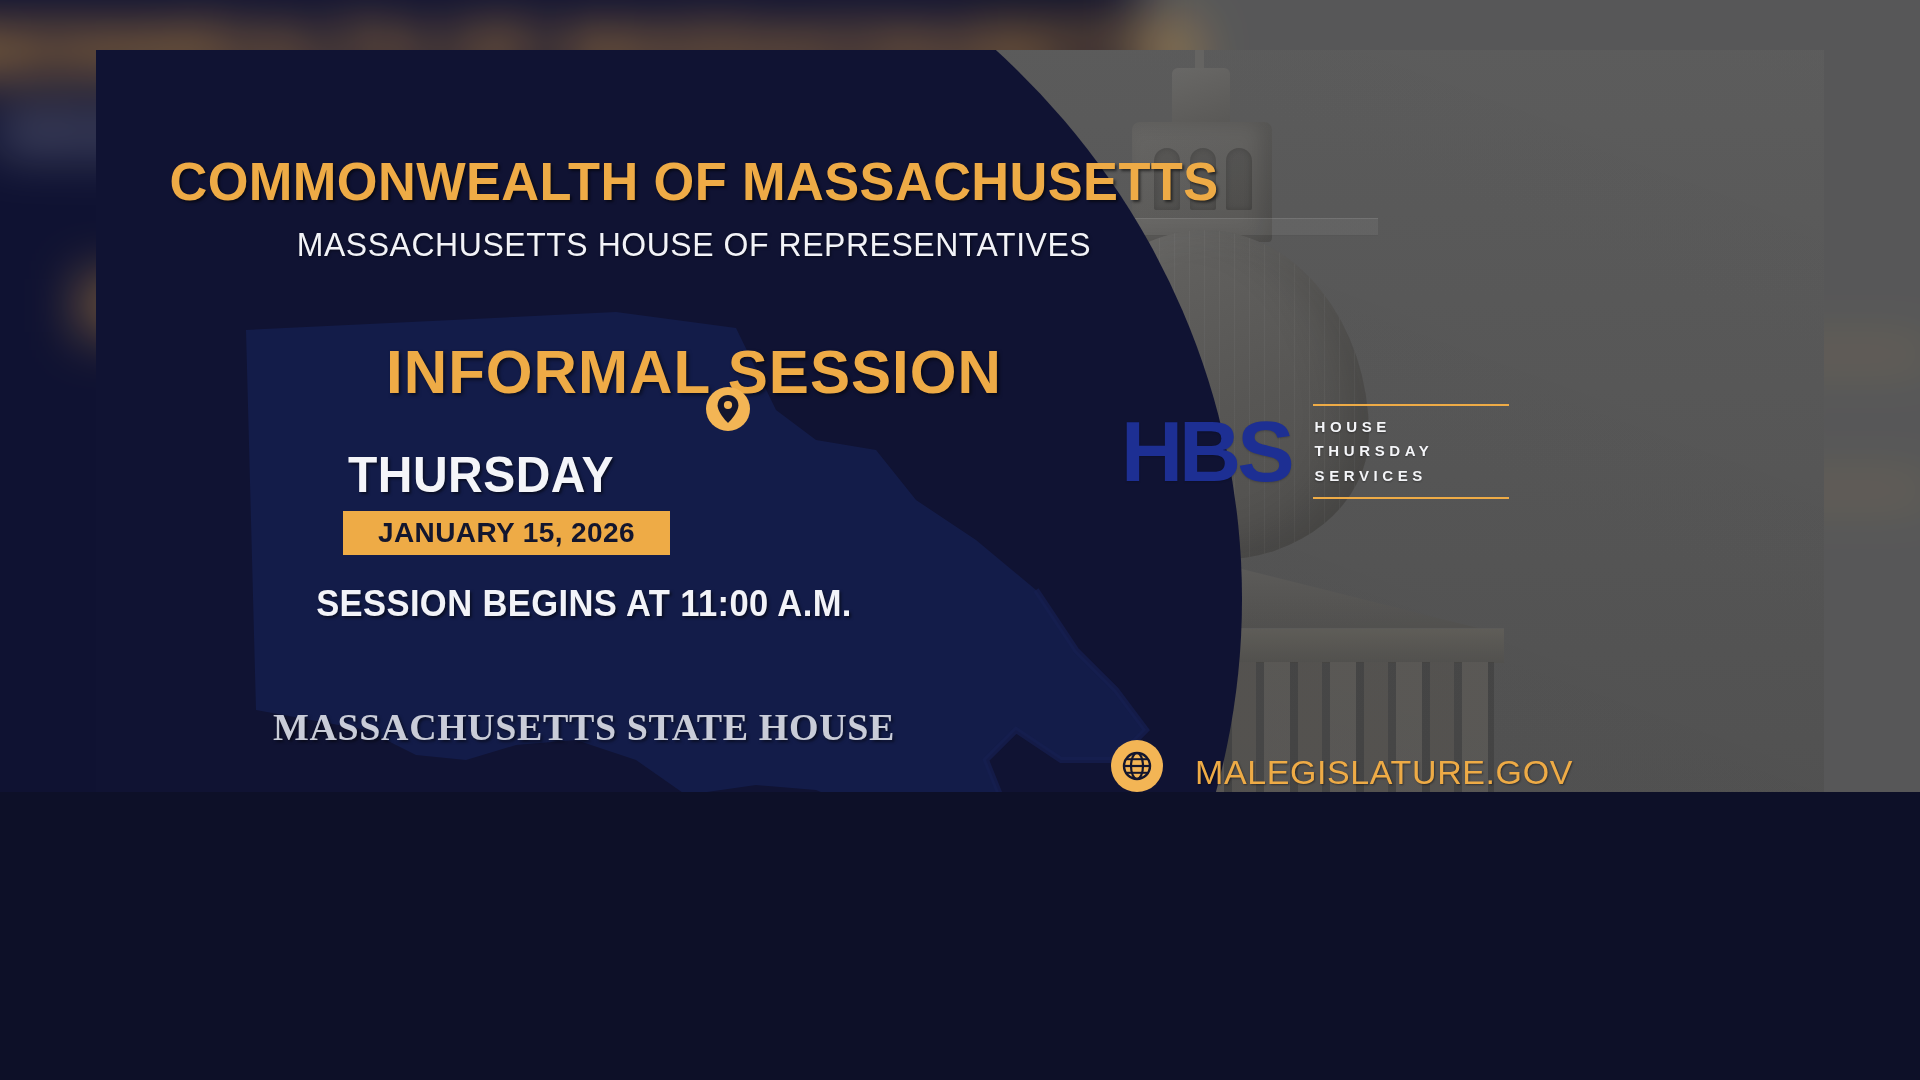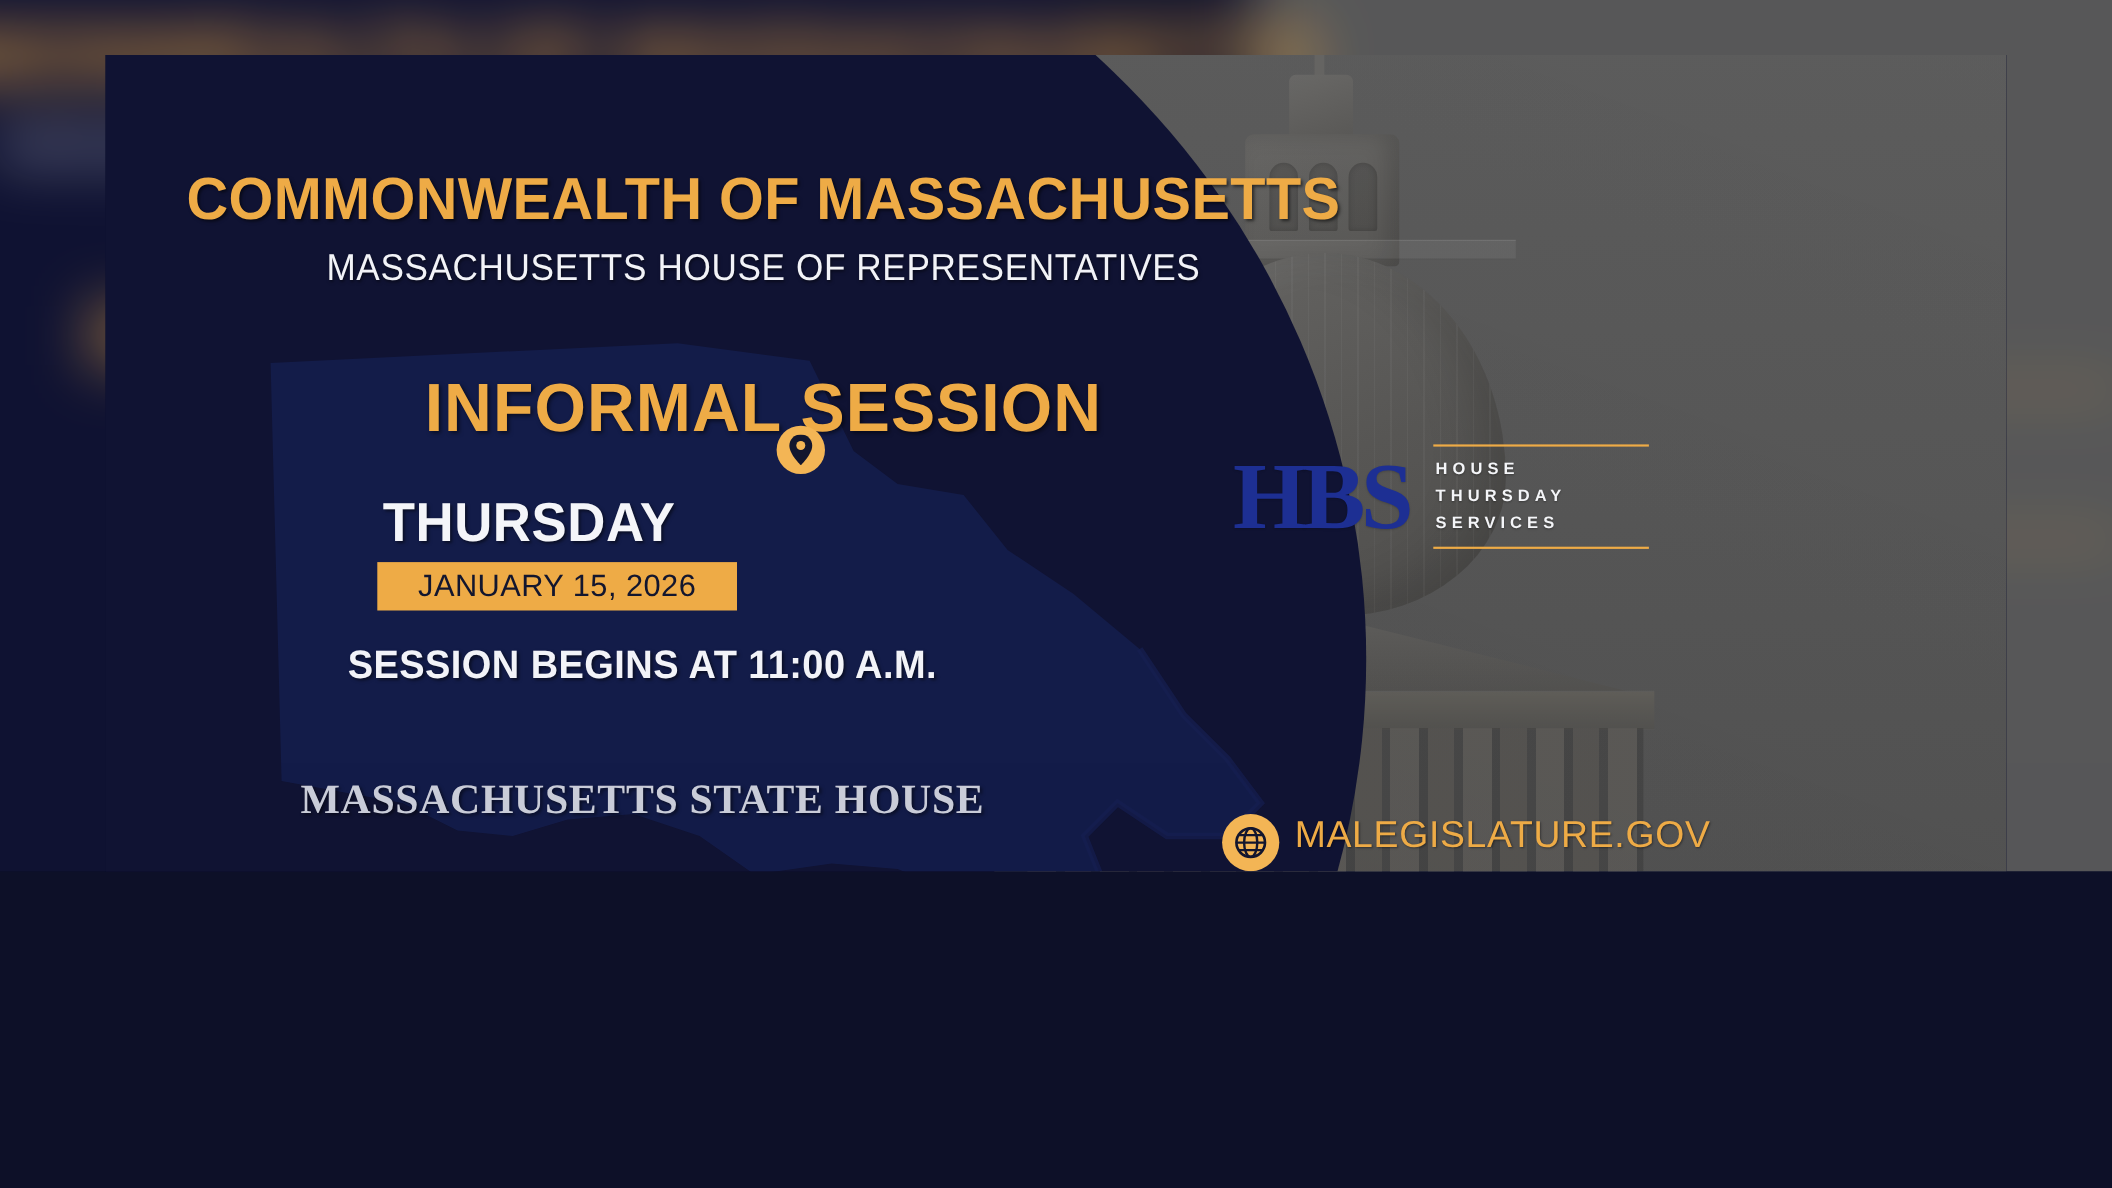--- a/index.html
+++ b/index.html
@@ -368,21 +368,21 @@
     left: 247px;
     top: 461px;
     width: 327px;
     height: 44px;
     background: #eeab46;
     display: flex;
     align-items: center;
     justify-content: center;
     color: #13162e;
     font-size: 28px;
-    font-weight: 400;
+    font-weight: 700;
     letter-spacing: 0.4px;
   }
 
   .begins {
     position: absolute;
     left: 38px;
     top: 533px;
     width: 900px;
     text-align: center;
     color: #f2f3f8;
@@ -413,21 +413,21 @@
   
   .hbs {
     position: absolute;
     left: 1025px;
     top: 348px;
     display: flex;
     align-items: center;
     gap: 22px;
   }
   .hbs-mark {
-    font-family: Liberation Serif, serif;
+    font-family: Liberation Sans, sans-serif;
     font-size: 86px;
     font-weight: 700;
     color: #1d2f93;
     letter-spacing: -4px;
     line-height: 1;
     text-shadow: 0 1px 2px rgba(0,0,0,0.18);
   }
   .hbs-right {
     padding: 6px 0;
   }
@@ -446,22 +446,22 @@
     text-shadow: 0 1px 2px rgba(0,0,0,0.35);
   }
   .hbs-word { display: block; white-space: nowrap; }
 
   
   .web-row {
     position: absolute;
     left: 1015px;
     top: 690px;
     display: flex;
-    align-items: flex-start;
-    gap: 14px;
+    align-items: flex-end;
+    gap: 32px;
   }
   .globe-badge {
     width: 52px;
     height: 52px;
     border-radius: 50%;
     background: #f3b555;
     display: flex;
     align-items: center;
     justify-content: center;
     flex: 0 0 auto;

